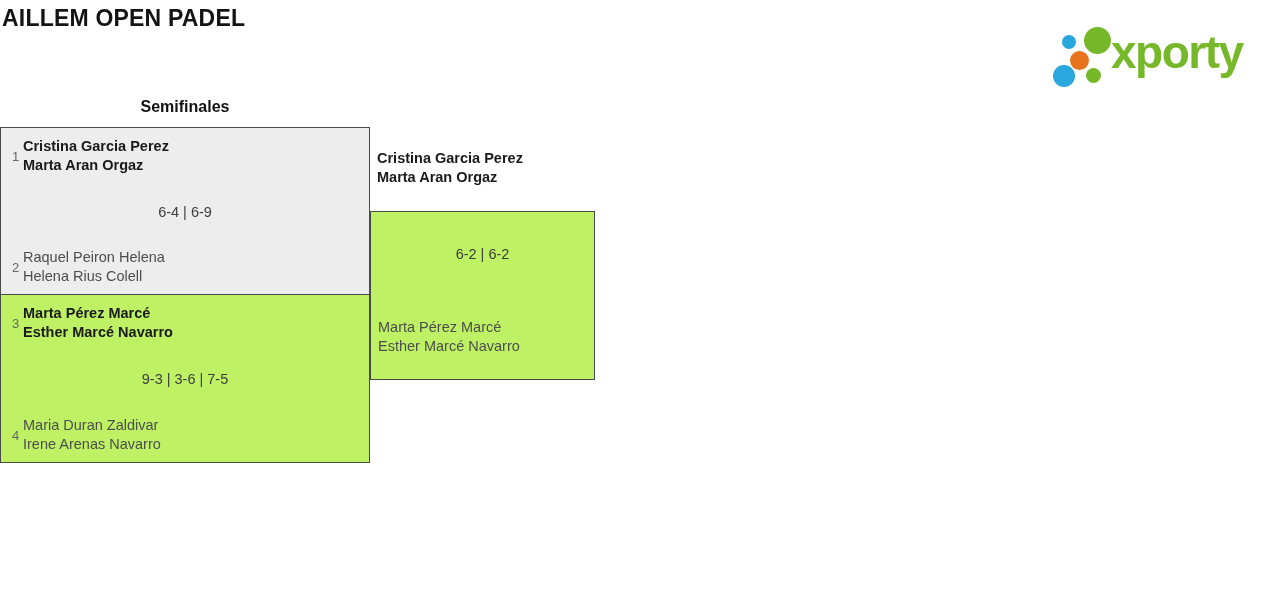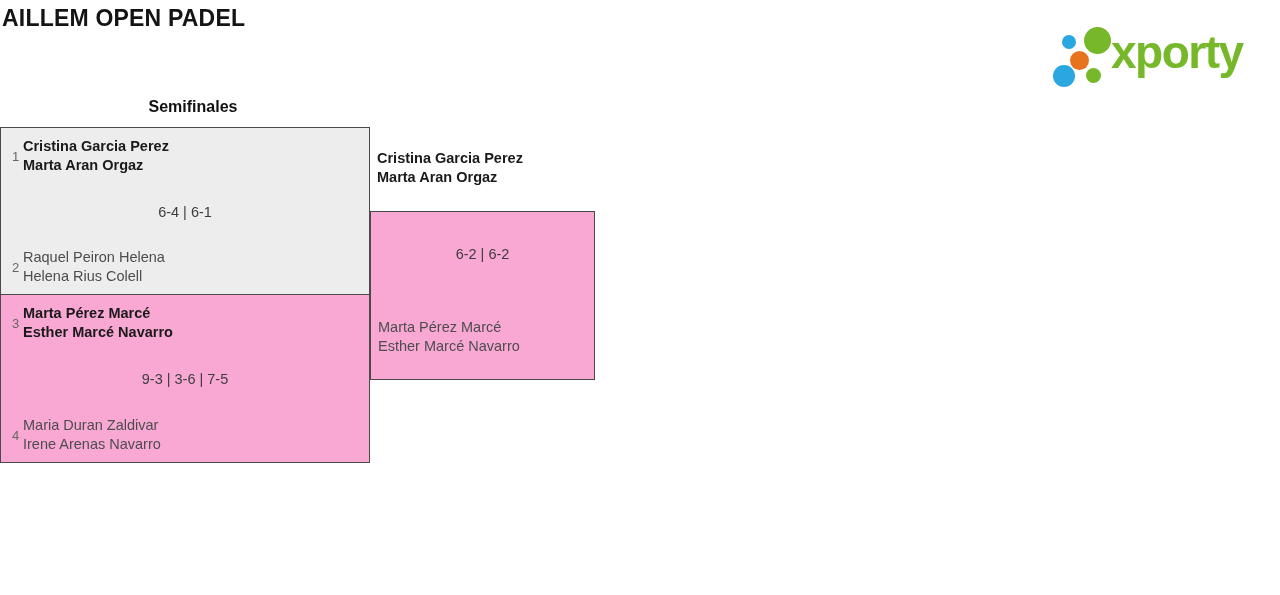--- a/index.html
+++ b/index.html
@@ -34,28 +34,28 @@
     font-size: 46px; font-weight: 800; letter-spacing: -1.5px;
     color: #76b82a;
   }
 
   
   .col-header {
     position: absolute; top: 98px;
     font-size: 16px; font-weight: 700; color: #111;
     text-align: center;
   }
-  .col-header.semis   { left: 0; width: 370px; padding-left: 8px; }
+  .col-header.semis   { left: 0; width: 370px; }
   .col-header.final-h { left: 370px; width: 225px; }
 
   
   .match {
     position: absolute;
     border: 1px solid #4a4a4a;
-    background: #f9a8d4;
+    background: #bef264;
     box-sizing: border-box;
   }
   .sf1 { left: 0px;   top: 127px; width: 370px; height: 168px; background: #ededed; }
   .sf2 { left: 0px;   top: 294px; width: 370px; height: 169px; }
   .fin { left: 370px; top: 211px; width: 225px; height: 169px; }
 
   .team { position: absolute; left: 7px; display: flex; align-items: center; }
   .team-top { top: 9px; }
   .team-bottom { bottom: 8px; }
   .seed {
@@ -105,21 +105,21 @@
   <div class="col-header semis">Semifinales</div>
 
   <div class="match sf1">
     <div class="team team-top winner">
       <span class="seed">1</span>
       <span class="players">
         <span>Cristina Garcia Perez</span>
         <span>Marta Aran Orgaz</span>
       </span>
     </div>
-    <div class="score">6-4 | 6-1</div>
+    <div class="score">6-4 | 6-9</div>
     <div class="team team-bottom">
       <span class="seed">2</span>
       <span class="players">
         <span>Raquel Peiron Helena</span>
         <span>Helena Rius Colell</span>
       </span>
     </div>
   </div>
 
   <div class="match sf2">

